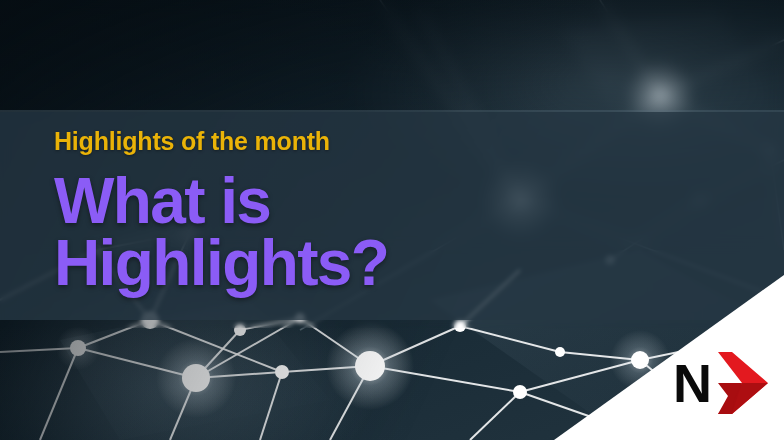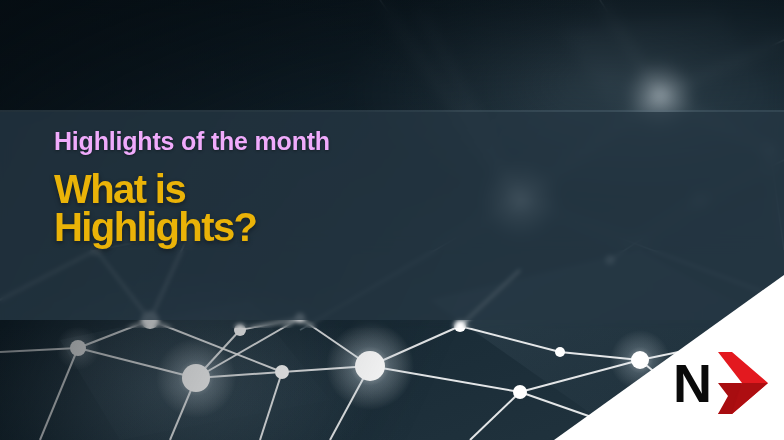--- a/index.html
+++ b/index.html
@@ -86,31 +86,31 @@
     left: 54px;
     top: 128px;
     width: 470px;
   }
 
   .eyebrow {
     margin: 0;
     font-size: 25px;
     font-weight: bold;
     line-height: 1.1;
-    color: #f0abfc;
+    color: #eab308;
     letter-spacing: -0.2px;
     text-shadow: 0 1px 3px rgba(0,0,0,0.38);
   }
 
   .headline {
     margin: 14px 0 0 0;
-    font-size: 40px;
+    font-size: 64px;
     font-weight: bold;
     line-height: 0.97;
-    color: #eab308;
+    color: #8b5cf6;
     letter-spacing: -1.6px;
     text-shadow: 0 2px 5px rgba(0,0,0,0.40);
   }
   .headline .line { display: block; }
 
   
   .corner {
     position: absolute;
     right: 0;
     bottom: 0;

